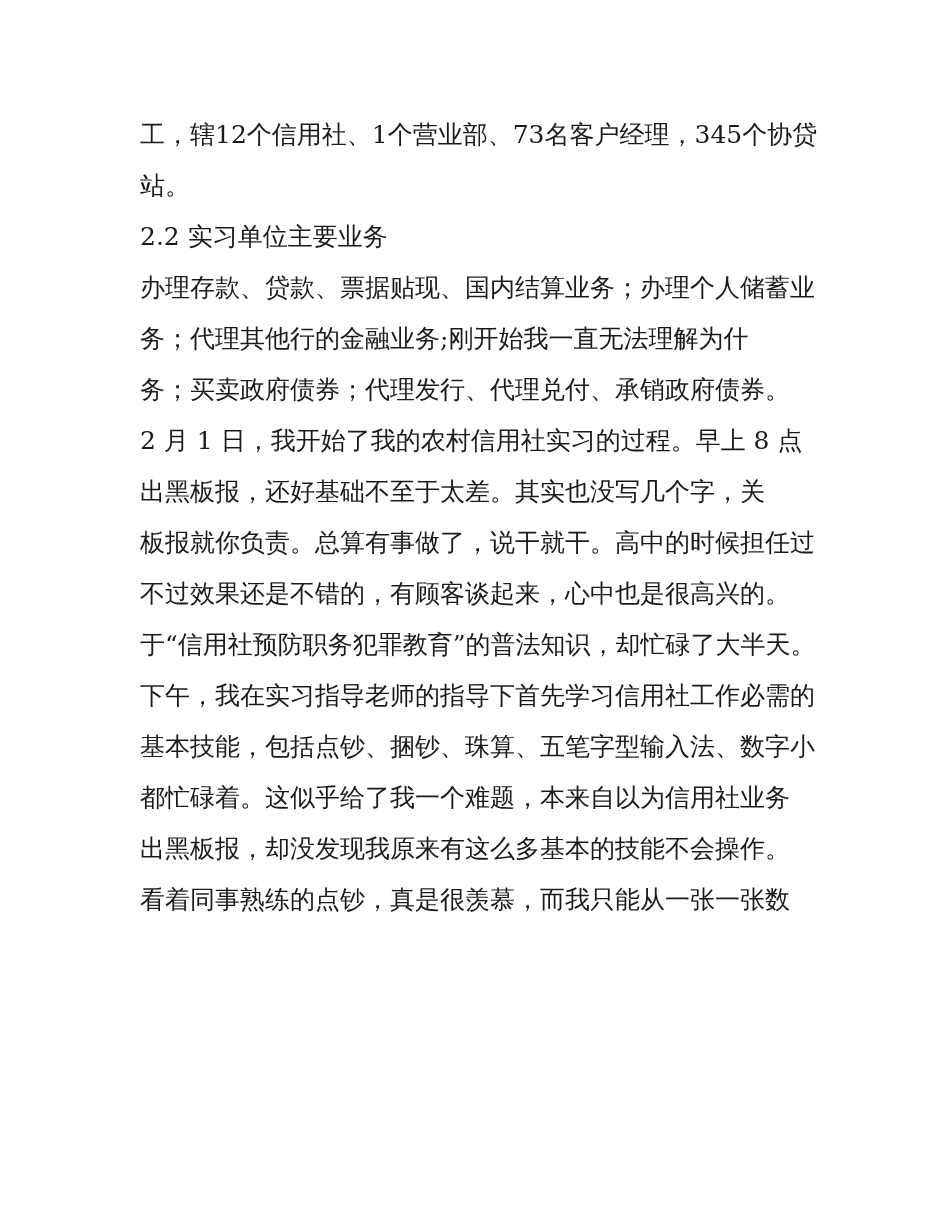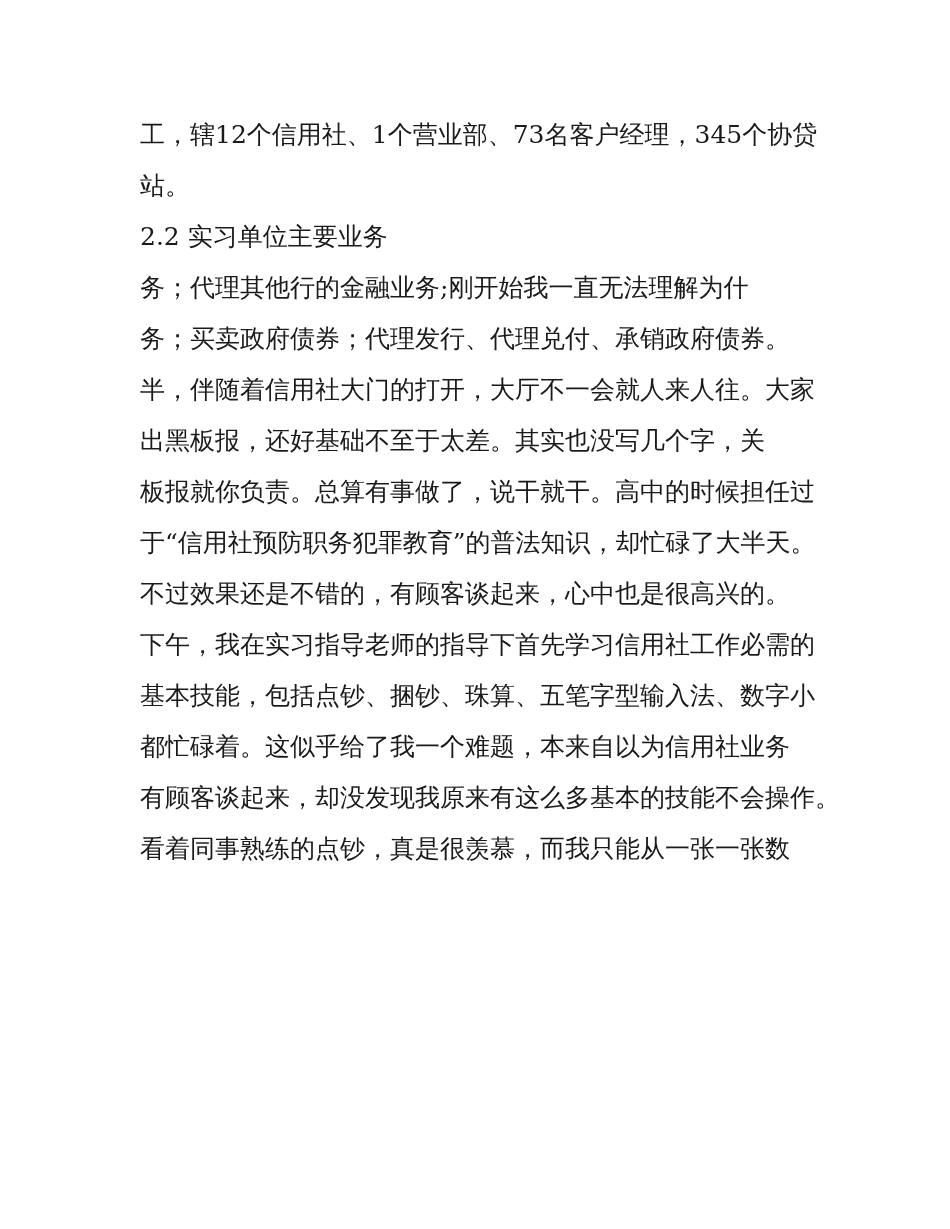--- a/index.html
+++ b/index.html
@@ -29,25 +29,26 @@
       height: 51px;
     }
   </style>
 </head>
 <body>
 
 <div class="page">
   <span class="line">工，辖12个信用社、1个营业部、73名客户经理，345个协贷</span>
   <span class="line">站。</span>
   <span class="line">2.2 实习单位主要业务</span>
+  <span class="line">办理存款、贷款、票据贴现、国内结算业务；办理个人储蓄业</span>
   <span class="line">务；代理其他行的金融业务;刚开始我一直无法理解为什</span>
   <span class="line">务；买卖政府债券；代理发行、代理兑付、承销政府债券。</span>
-  <span class="line">半，伴随着信用社大门的打开，大厅不一会就人来人往。大家</span>
+  <span class="line">2 月 1 日，我开始了我的农村信用社实习的过程。早上 8 点</span>
   <span class="line">出黑板报，还好基础不至于太差。其实也没写几个字，关</span>
   <span class="line">板报就你负责。总算有事做了，说干就干。高中的时候担任过</span>
+  <span class="line">不过效果还是不错的，有顾客谈起来，心中也是很高兴的。</span>
   <span class="line">于“信用社预防职务犯罪教育”的普法知识，却忙碌了大半天。</span>
-  <span class="line">不过效果还是不错的，有顾客谈起来，心中也是很高兴的。</span>
   <span class="line">下午，我在实习指导老师的指导下首先学习信用社工作必需的</span>
   <span class="line">基本技能，包括点钞、捆钞、珠算、五笔字型输入法、数字小</span>
   <span class="line">都忙碌着。这似乎给了我一个难题，本来自以为信用社业务</span>
-  <span class="line">有顾客谈起来，却没发现我原来有这么多基本的技能不会操作。</span>
+  <span class="line">出黑板报，却没发现我原来有这么多基本的技能不会操作。</span>
   <span class="line">看着同事熟练的点钞，真是很羡慕，而我只能从一张一张数</span>
 </div>
 
 </body></html>

